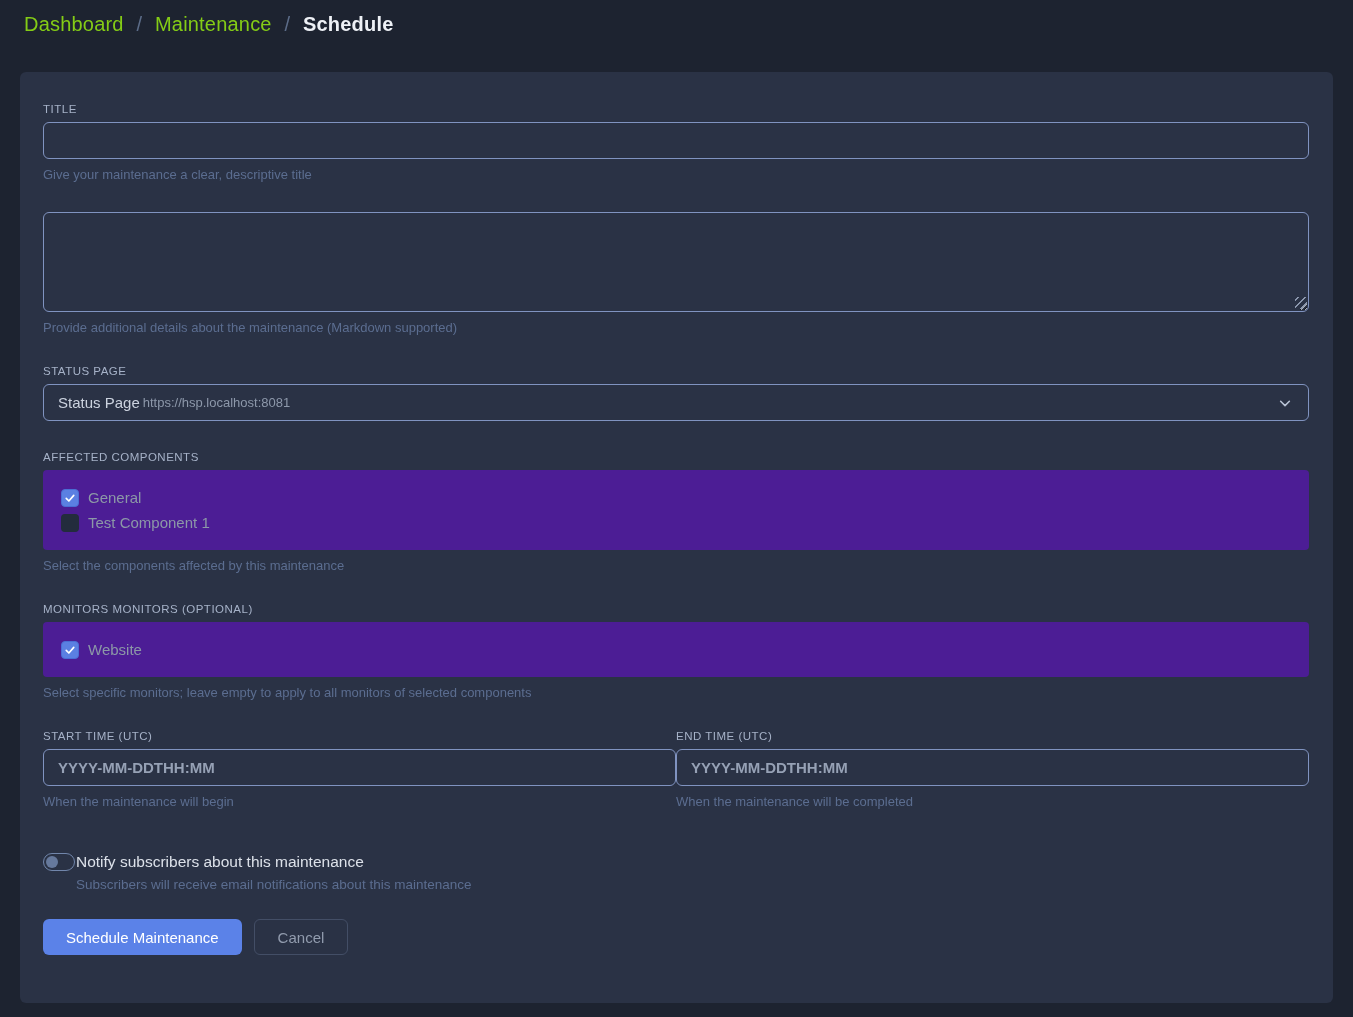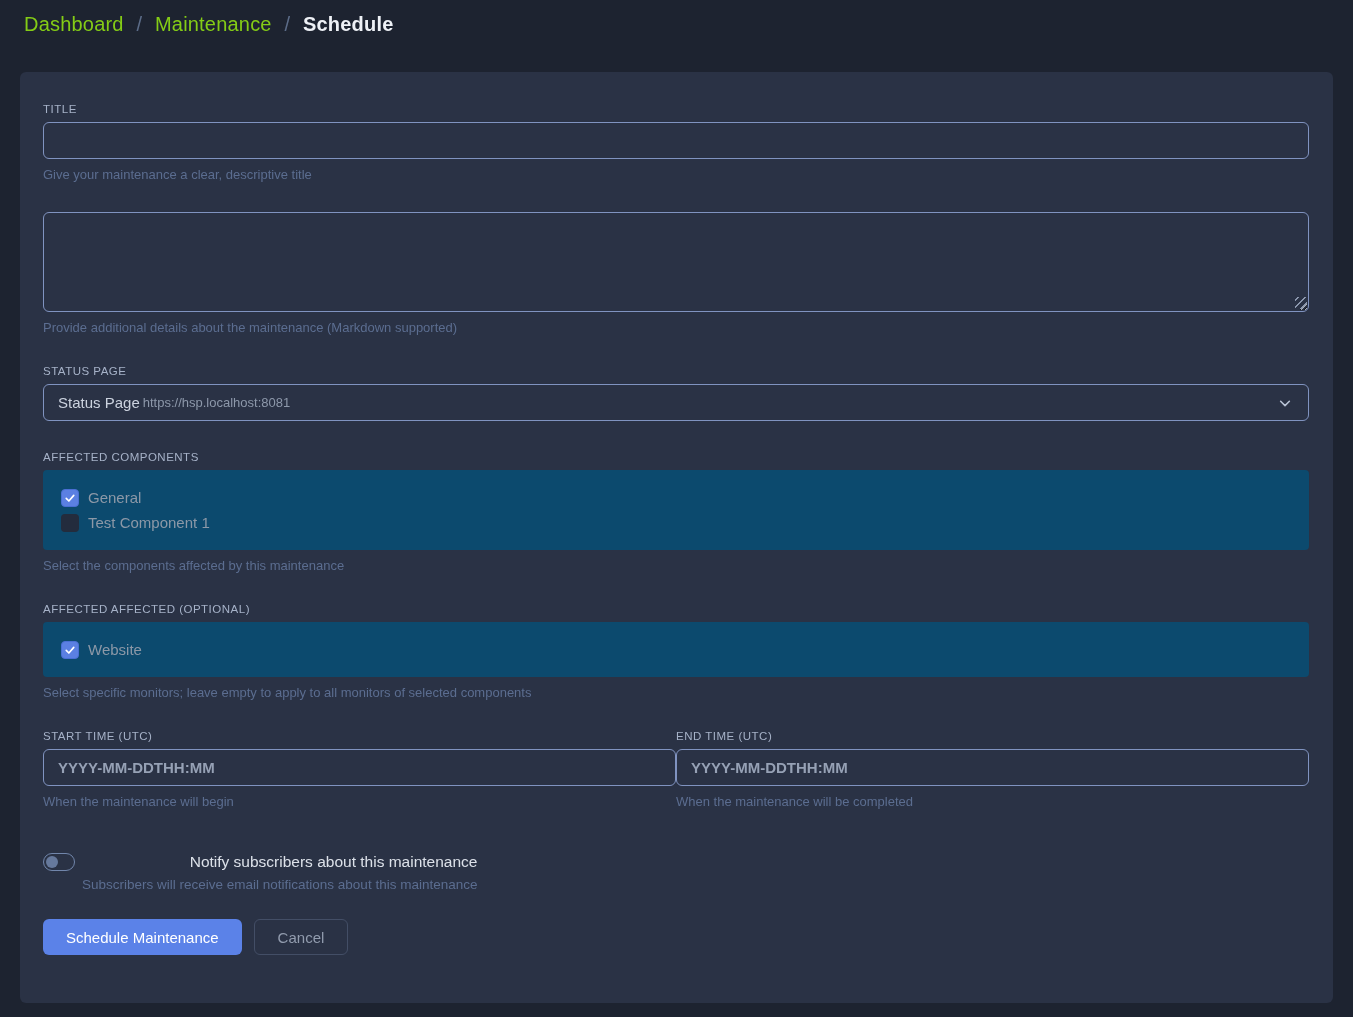--- a/index.html
+++ b/index.html
@@ -82,21 +82,21 @@
     display: flex;
     align-items: center;
     padding: 0 16px 0 14px;
     cursor: pointer;
   }
   .select-name { font-size: 15px; color: #ccd3df; }
   .select-url { font-size: 13px; color: #8d98aa; margin-left: 3px; }
   .select-chevron { margin-left: auto; display: flex; color: #b8c2d4; }
   
   .check-box-panel {
-    background: #0c4a6e;
+    background: #4c1d95;
     border-radius: 4px;
     padding: 15px 18px;
     text-align: right;
   }
   .check-row { display: flex; align-items: center; height: 25px; }
   .checkbox {
     width: 18px; height: 18px;
     border-radius: 4px;
     background: #232c3d;
     display: flex; align-items: center; justify-content: center;
@@ -119,21 +119,21 @@
     margin-top: 3px;
     flex: none;
     cursor: pointer;
   }
   .toggle .knob {
     position: absolute; left: 2px; top: 1.5px;
     width: 12px; height: 12px;
     border-radius: 50%;
     background: #66799c;
   }
-  .notify-text { margin-left: 7px; text-align: right; }
+  .notify-text { margin-left: 1px; }
   .notify-label { font-size: 15.5px; color: #dce1e9; line-height: 24px; }
   .notify-helper { font-size: 13.5px; color: #5b6d90; margin-top: 3px; }
   
   .actions { display: flex; gap: 12px; margin-top: 27px; }
   .btn {
     height: 36px;
     border-radius: 6px;
     font-size: 15px;
     font-family: "Liberation Sans", sans-serif;
     padding: 0 23px;
@@ -199,21 +199,21 @@
         <span class="checkbox">
           
         </span>
         <span class="check-label">Test Component 1</span>
       </div>
     </div>
     <div class="helper">Select the components affected by this maintenance</div>
   </div>
 
   <div class="group">
-    <label class="field-label">AFFECTED AFFECTED (OPTIONAL)</label>
+    <label class="field-label">MONITORS MONITORS (OPTIONAL)</label>
     <div class="check-box-panel">
       <div class="check-row">
         <span class="checkbox checked">
           <svg width="12" height="12" viewBox="0 0 16 16" fill="none">
               <path d="M3 8.5l3.5 3.5L13 4.5" stroke="#ffffff" stroke-width="2.2" stroke-linecap="round" stroke-linejoin="round"></path>
             </svg>
         </span>
         <span class="check-label">Website</span>
       </div>
     </div>

